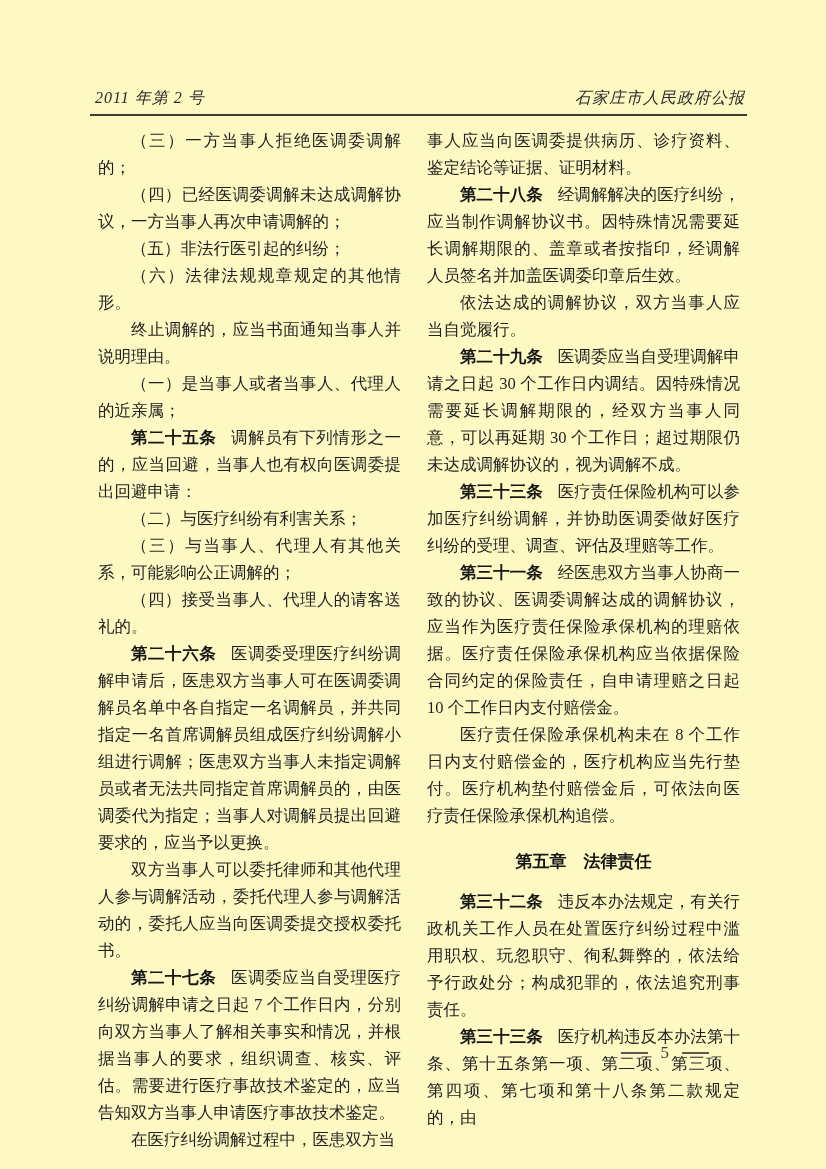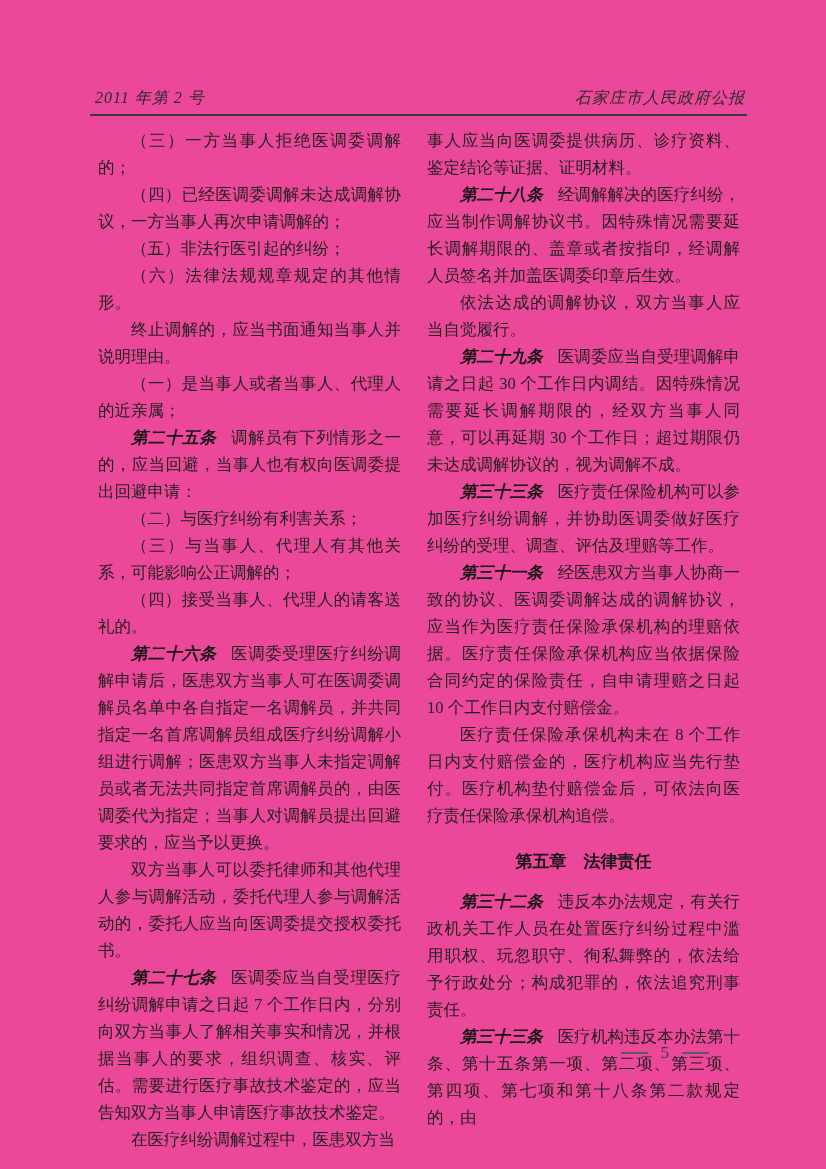--- a/index.html
+++ b/index.html
@@ -1,21 +1,21 @@
 <!DOCTYPE html>
 <html><head>
 <meta charset="utf-8">
 <style>
   * { margin: 0; padding: 0; box-sizing: border-box; }
   html, body { background: #e8e8e8; }
   .page {
     position: relative;
     width: 826px;
     height: 1169px;
-    background: #ec4899;
+    background: #fef9c3;
     margin: 0 auto;
     overflow: hidden;
     font-family: "Liberation Serif", "DejaVu Serif", serif;
     color: #1f1f1f;
   }
   .running-head {
     position: absolute;
     top: 88px;
     left: 95px;
     width: 650px;
@@ -50,21 +50,20 @@
     text-indent: 2em;
     text-align: justify;
     text-justify: inter-ideograph;
   }
   .para.no-indent { text-indent: 0; }
   .term {
     font-family: "Liberation Sans", "DejaVu Sans", sans-serif;
     font-weight: 700;
     margin-right: 0.9em;
     color: #161616;
-    font-style: italic;
   }
   .para.chapter {
     text-indent: 0;
     text-align: center;
     font-family: "Liberation Sans", "DejaVu Sans", sans-serif;
     font-weight: 700;
     font-size: 17px;
     color: #161616;
     margin-top: 19px;
     margin-bottom: 13px;

